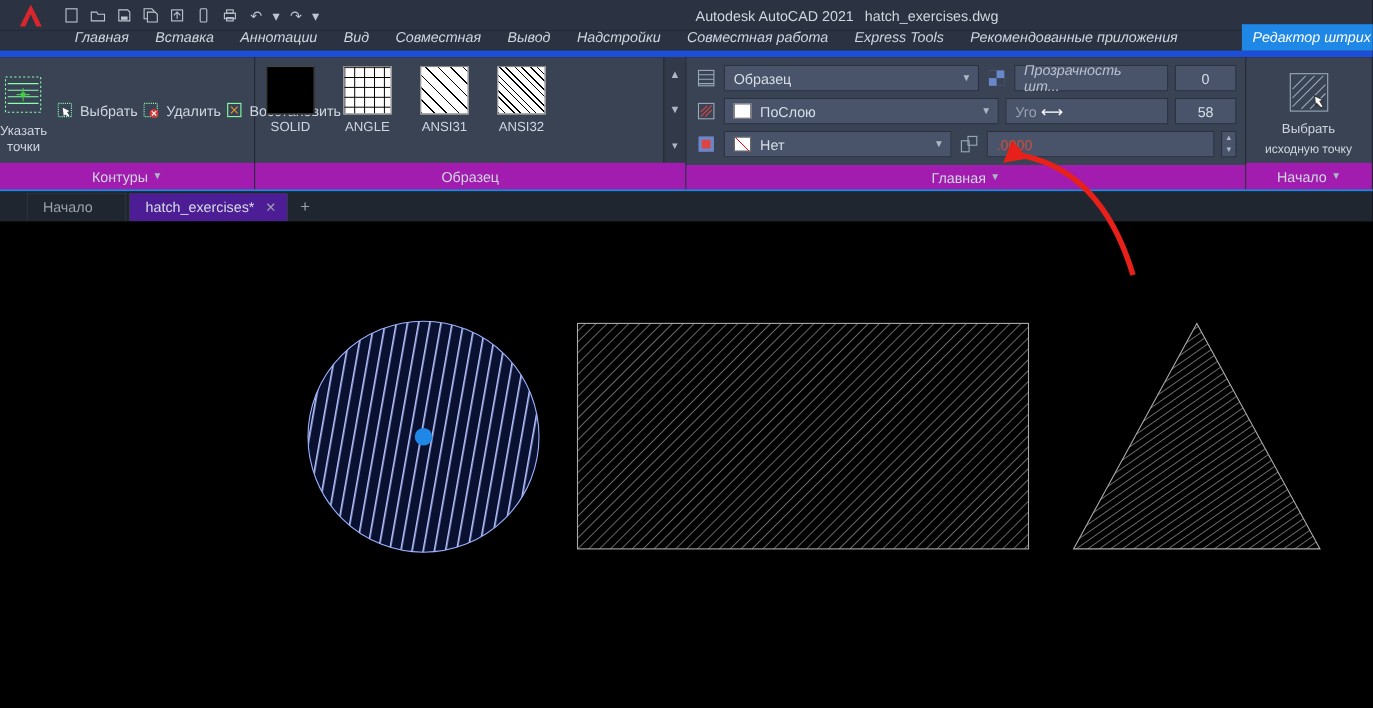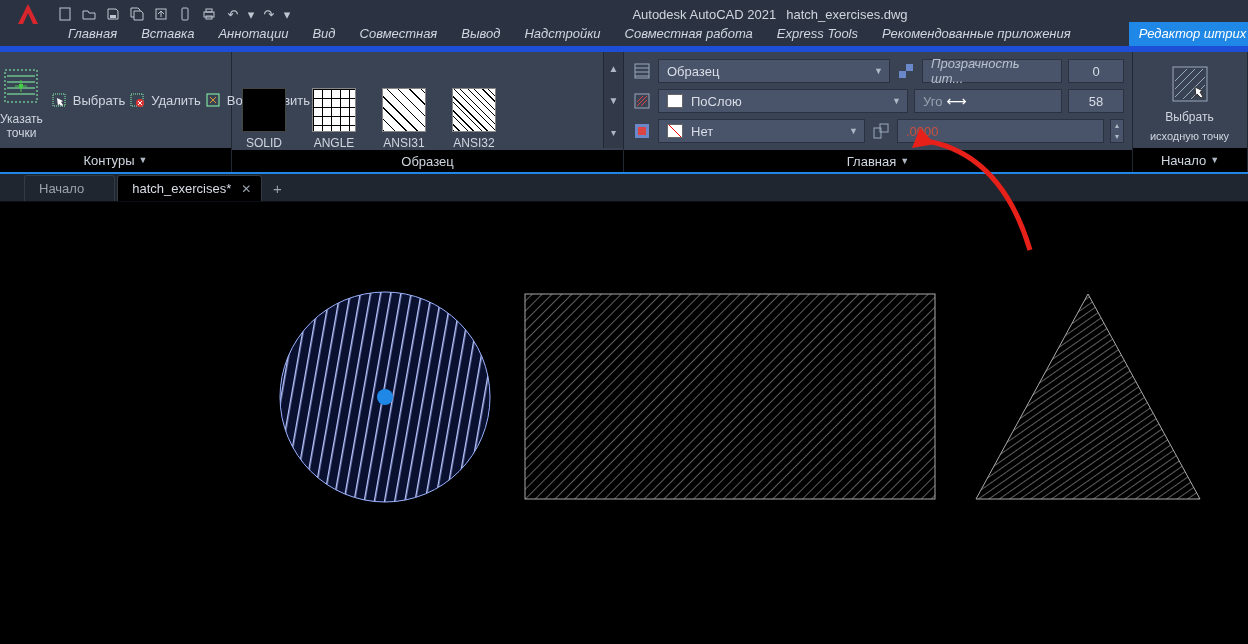--- a/index.html
+++ b/index.html
@@ -14,30 +14,30 @@
 
   
   .menu { height:24px; background:#2b3342; display:flex; align-items:flex-end; padding-left:58px; gap:4px; border-bottom:6px solid #1d4ed8;font-style:italic;}
   .menu-item { padding:4px 10px 5px 10px; font-size:13px; color:#cfd6e0; white-space:nowrap; }
   .menu-item.active { background:#1f87e5; color:#fff;margin-left:44px; }
 
   
   .ribbon { height:122px; background:#3a4354; display:flex; border-bottom:2px solid #1f87e5; }
   .panel { border-right:1px solid #222833; display:flex; flex-direction:column; }
   .panel-body { flex:1; display:flex; align-items:center; }
-  .panel-title { height:24px; display:flex; align-items:center; justify-content:center; font-size:13px; color:#cfd6e0; background:#000000; gap:4px; }
+  .panel-title { height:24px; display:flex; align-items:center; justify-content:center; font-size:13px; color:#cfd6e0; background:#a21caf; gap:4px; }
   .drop-arrow { font-size:9px; color:#aeb7c4; }
 
   .big-btn { width:90px; display:flex; flex-direction:column; align-items:center; justify-content:center; gap:6px; color:#cfd6e0; font-size:12px; text-align:center; padding-top:6px; }
   .big-icon { width:40px; height:40px; display:flex; align-items:center; justify-content:center; }
 
   .small-btns { display:flex; flex-direction:row; gap:4px; padding:6px 8px; }
   .small-btn { display:flex; align-items:center; gap:6px; font-size:13px; color:#cfd6e0; white-space:nowrap; }
   .small-icon { width:16px; height:16px; display:flex; align-items:center; justify-content:center; }
-  .swatch-row { display:flex; gap:26px; align-items:flex-start; padding:8px 10px 0 10px;margin-top:28px; }
+  .swatch-row { display:flex; gap:26px; align-items:flex-start; padding:8px 10px 0 10px; }
   .swatch { display:flex; flex-direction:column; align-items:center; gap:4px; font-size:12px; color:#cfd6e0; }
   .swatch-box { width:44px; height:44px; border:1px solid #888; background:#fff; }
   .swatch-solid { background:#000; border:1px solid #444; }
   .gallery-scroll { width:20px; height:96px; background:#323a4a; display:flex; flex-direction:column; border-left:1px solid #222833; }
   .gscroll-btn { flex:1; display:flex; align-items:center; justify-content:center; color:#aeb7c4; font-size:10px; }
 
   .props-panel { flex:1; }
   .prop-row { display:flex; align-items:center; gap:6px; padding:2px 6px; height:30px; }
   .prop-icon { width:20px; height:20px; display:flex; align-items:center; justify-content:center; }
   .prop-field { flex:1; height:24px; background:#49546a; border:1px solid #2a3140; display:flex; align-items:center; padding:0 8px; color:#d8dde6; font-size:13px; position:relative; }
@@ -47,21 +47,21 @@
   .prop-label { width:140px; background:#49546a; height:24px; border:1px solid #2a3140; display:flex; align-items:center; padding:0 8px; color:#b9c1ce; font-size:13px;font-style:italic; }
   .prop-wide { flex:1; height:24px; background:#49546a; border:1px solid #2a3140; display:flex; align-items:center; padding:0 8px; color:#9aa2b0; font-size:13px; position:relative; }
   .spin { width:14px; height:24px; display:flex; flex-direction:column; border:1px solid #2a3140; }
   .spin div { flex:1; background:#49546a; display:flex; align-items:center; justify-content:center; font-size:7px; color:#aeb7c4; }
 
   .origin-panel { width:115px; }
 
   
   .doc-tabs { height:28px; background:#20262f; border-bottom:1px solid #0b0e12; display:flex; align-items:flex-end; padding-left:24px; gap:2px; }
   .doc-tab { height:26px; padding:0 30px 0 14px; display:flex; align-items:center; font-size:13px; color:#9aa2ad; border:1px solid #333b46; border-bottom:none; border-top-left-radius:3px; border-top-right-radius:3px; position:relative; background:#20262f; }
-  .doc-tab.active { background:#000000; color:#d8dde6;justify-content:center; }
+  .doc-tab.active { background:#4c1d95; color:#d8dde6;justify-content:center; }
   .doc-tab .close { position:absolute; right:10px; font-size:12px; color:#9aa2ad; }
   .doc-plus { width:26px; height:26px; display:flex; align-items:center; justify-content:center; color:#9aa2ad; font-size:15px; }
 
   
   .canvas { position:absolute; top:202px; left:0; right:0; bottom:0; background:#000; }
 
   .arrow-annot { position:absolute; pointer-events:none; }
 
   
   .hatch-angle { background:#fff; background-image:linear-gradient(#000 1px,transparent 1px),linear-gradient(90deg,#000 1px,transparent 1px); background-size:9px 9px; }

